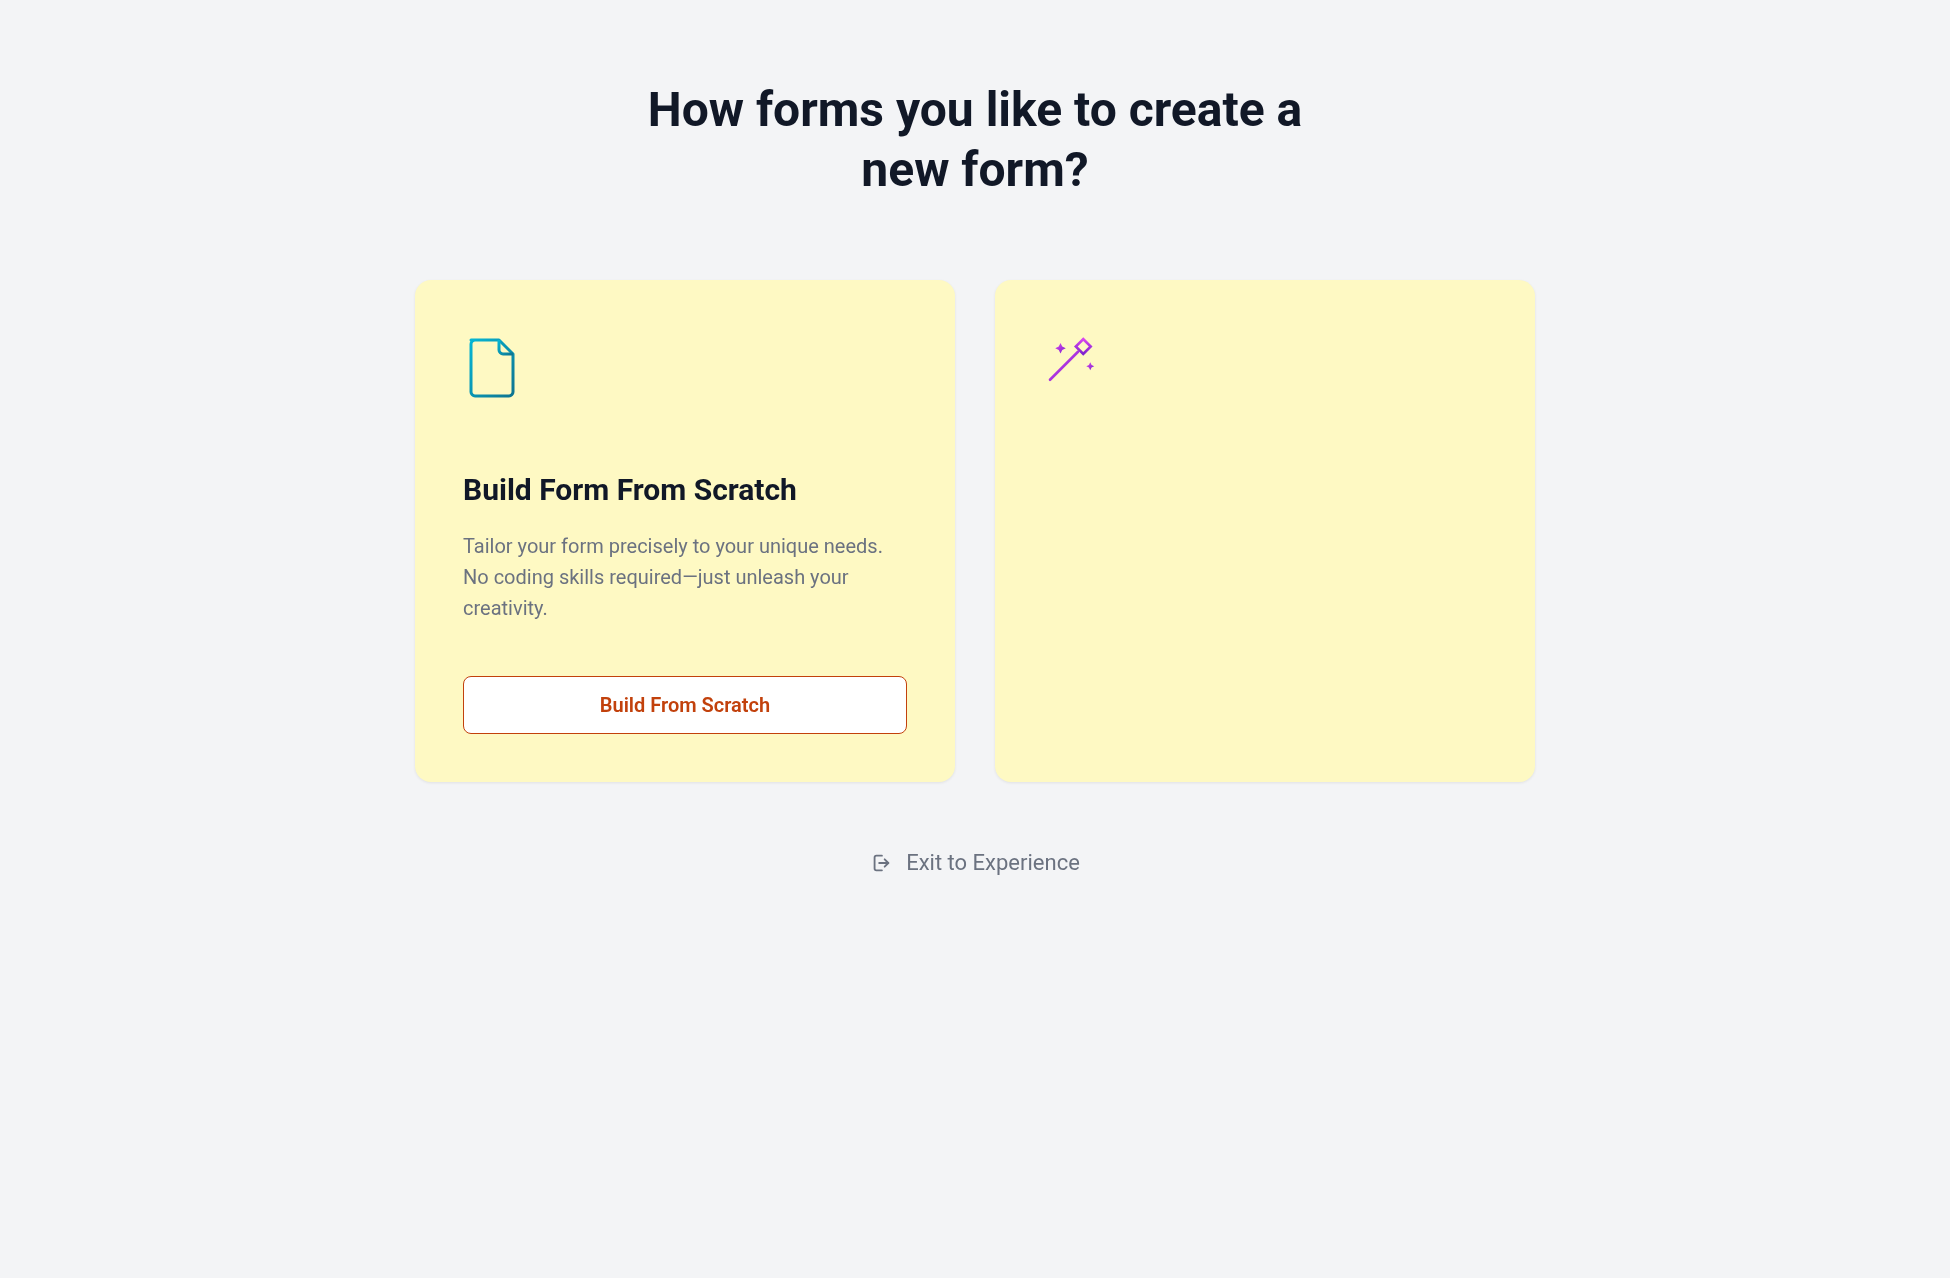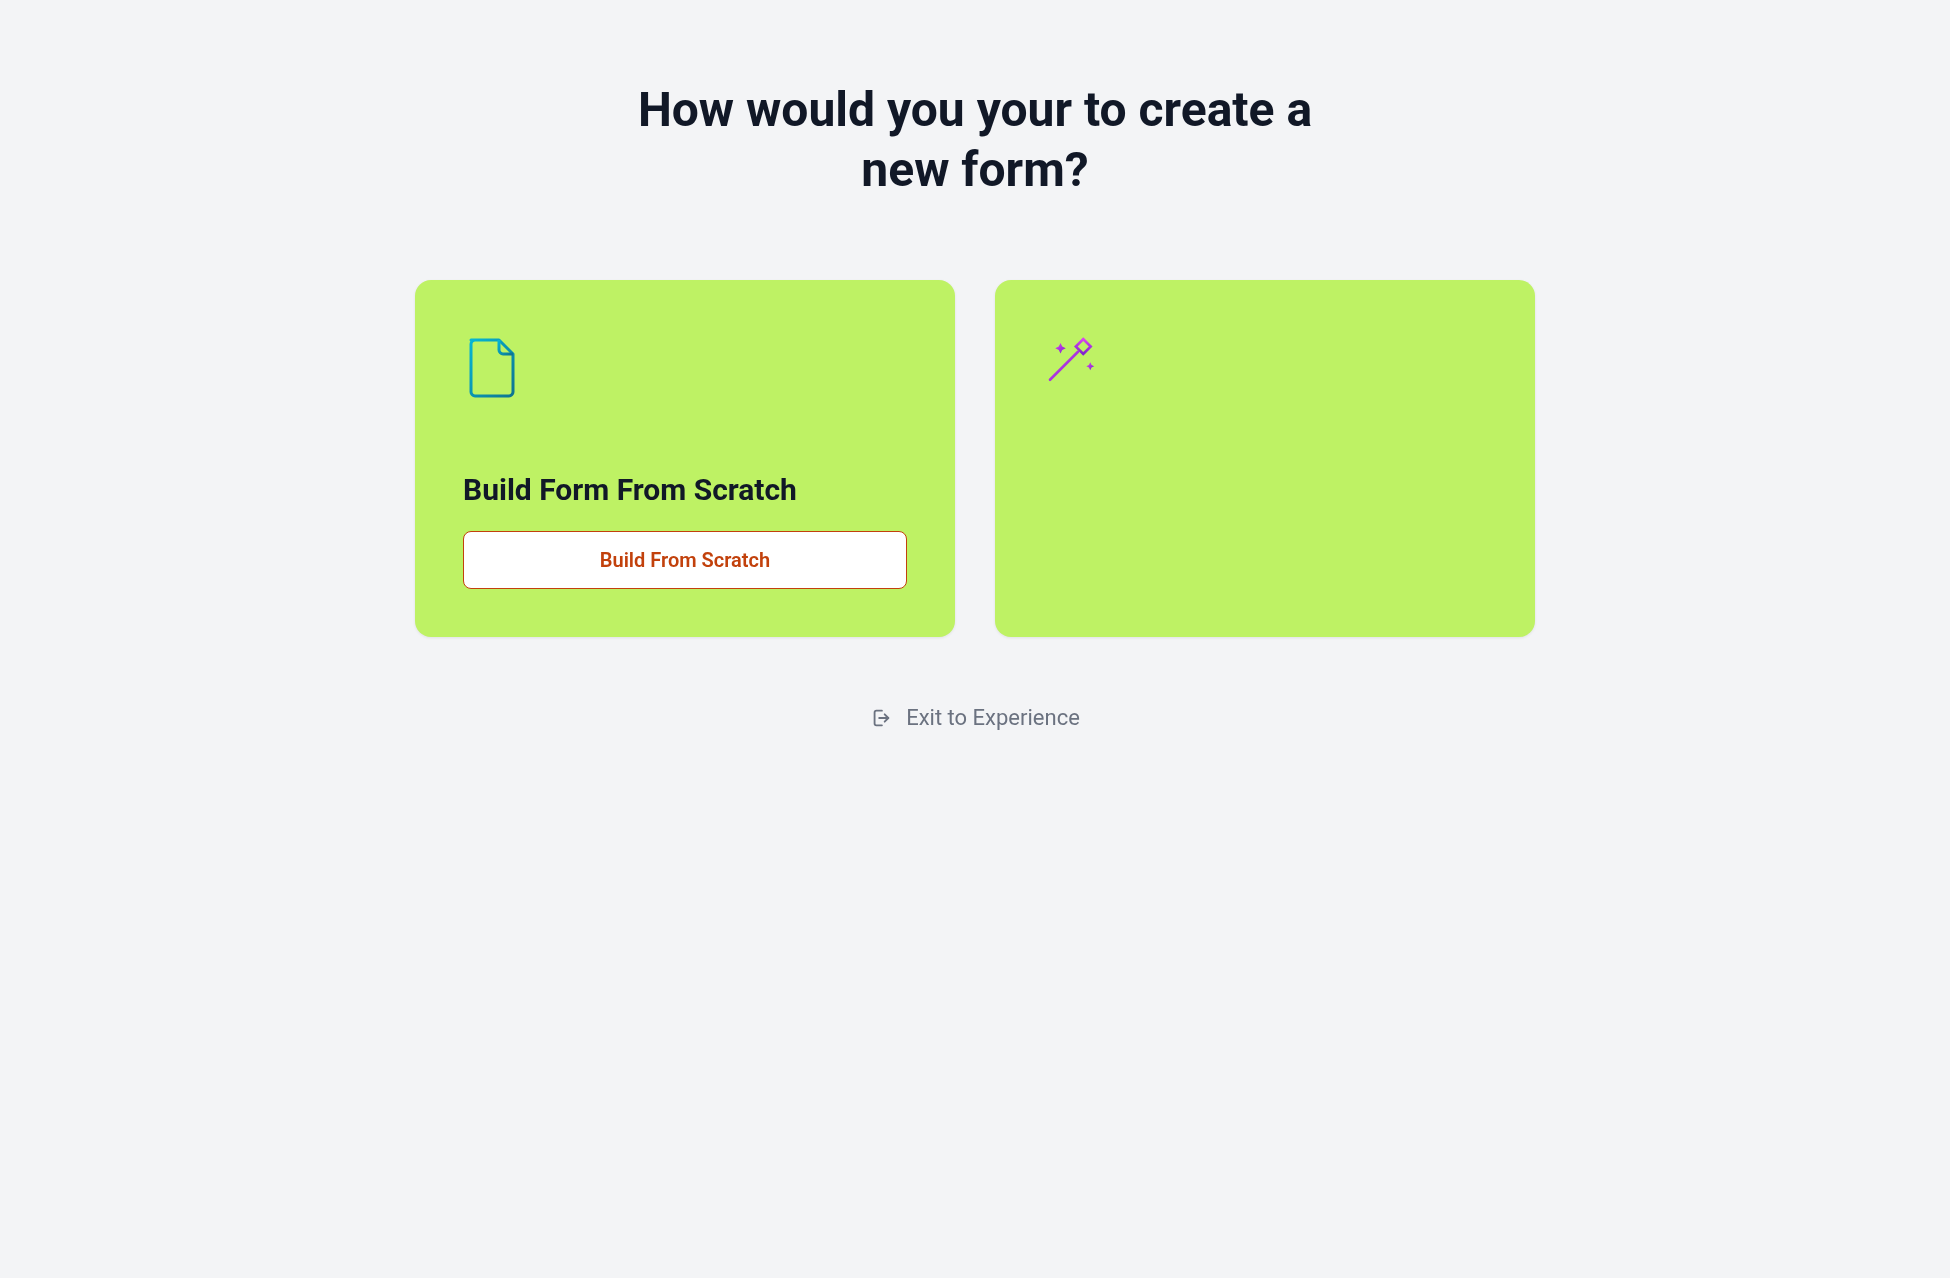--- a/index.html
+++ b/index.html
@@ -26,21 +26,21 @@
       margin-bottom: 80px;
       max-width: 700px;
     }
     .cards-container {
       display: flex;
       gap: 40px;
       justify-content: center;
       margin-bottom: 60px;
     }
     .card {
-      background-color: #bef264;
+      background-color: #fef9c3;
       border-radius: 16px;
       padding: 56px 48px 48px 48px;
       width: 540px;
       box-shadow: 0 1px 3px rgba(0, 0, 0, 0.08);
       display: flex;
       flex-direction: column;
     }
     .card-icon {
       width: 56px;
       height: 64px;
@@ -101,40 +101,41 @@
       padding: 8px 12px;
     }
     .exit-icon {
       width: 22px;
       height: 22px;
     }
   </style>
 </head>
 <body>
 
-<h1 class="page-title">How would you your to create a new form?</h1>
+<h1 class="page-title">How forms you like to create a new form?</h1>
 
 <div class="cards-container">
 
   <div class="card">
     <div class="card-icon">
       <svg viewBox="0 0 56 64" fill="none" xmlns="http://www.w3.org/2000/svg">
         <defs>
           <linearGradient id="grad1" x1="0%" y1="0%" x2="100%" y2="100%">
             <stop offset="0%" style="stop-color:#06b6d4"></stop>
             <stop offset="100%" style="stop-color:#0e7490"></stop>
           </linearGradient>
         </defs>
         <path d="M 8 4 L 36 4 L 50 18 L 50 56 C 50 58 48 60 46 60 L 12 60 C 10 60 8 58 8 56 L 8 8 C 8 6 10 4 12 4 Z" stroke="url(#grad1)" stroke-width="3" fill="none" stroke-linejoin="round"></path>
         <path d="M 36 4 L 36 14 C 36 16 38 18 40 18 L 50 18" stroke="url(#grad1)" stroke-width="3" fill="none" stroke-linejoin="round"></path>
         <line x1="29" y1="30" x2="29" y2="46" stroke="url(#grad1)" stroke-width="3" stroke-linecap="round"></line>
         <line x1="21" y1="38" x2="37" y2="38" stroke="url(#grad1)" stroke-width="3" stroke-linecap="round"></line>
       </svg>
     </div>
     <h2 class="card-title">Build Form From Scratch</h2>
+    <p class="card-description">Tailor your form precisely to your unique needs. No coding skills required—just unleash your creativity.</p>
     <button class="btn btn-outline">
       <span>Build From Scratch</span>
     </button>
   </div>
 
   <div class="card">
     <div class="card-icon">
       <svg viewBox="0 0 64 64" fill="none" xmlns="http://www.w3.org/2000/svg">
         <defs>
           <linearGradient id="grad2" x1="0%" y1="0%" x2="100%" y2="100%">

